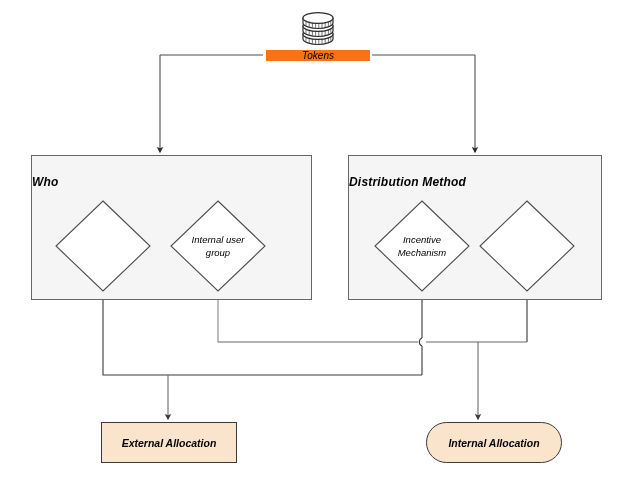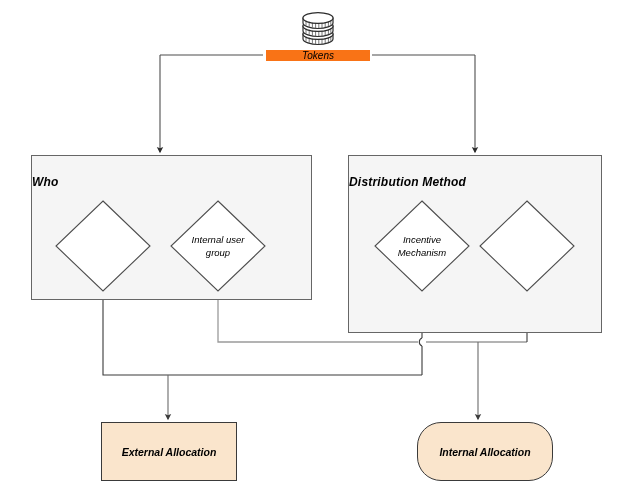--- a/index.html
+++ b/index.html
@@ -73,21 +73,21 @@
     font-style: italic;
     color: #000000;
     line-height: 13px;
     white-space: pre-line;
   }
 
   
   .alloc-box {
     position: absolute;
     width: 136px;
-    height: 59px;
+    height: 41px;
     background: #fae5cc;
     border: 1px solid #3a3a3a;
     box-sizing: border-box;
     display: flex;
     align-items: center;
     justify-content: center;
     font-size: 10.5px;
     font-style: italic;
     font-weight: bold;
     color: #000000;
@@ -204,21 +204,21 @@
   </div>
 
   <div class="diamond" style="left:170px; top:200px;">
     <svg viewBox="0 0 96 92" width="96" height="92">
       <polygon points="48,1 95,46 48,91 1,46" fill="#ffffff" stroke="#4d4d4d" stroke-width="1.1"></polygon>
     </svg>
     <div class="diamond-label">Internal user
 group</div>
   </div>
 
-  <div class="group-box" style="left:348px; top:155px; width:254px; height:178px;">
+  <div class="group-box" style="left:348px; top:155px; width:254px; height:145px;">
     <div class="group-title">Distribution Method</div>
   </div>
 
   <div class="diamond" style="left:374px; top:200px;">
     <svg viewBox="0 0 96 92" width="96" height="92">
       <polygon points="48,1 95,46 48,91 1,46" fill="#ffffff" stroke="#4d4d4d" stroke-width="1.1"></polygon>
     </svg>
     <div class="diamond-label">Incentive
 Mechanism</div>
   </div>
@@ -226,17 +226,17 @@
   <div class="diamond" style="left:479px; top:200px;">
     <svg viewBox="0 0 96 92" width="96" height="92">
       <polygon points="48,1 95,46 48,91 1,46" fill="#ffffff" stroke="#4d4d4d" stroke-width="1.1"></polygon>
     </svg>
   </div>
 
   <div class="alloc-box" style="left:101px; top:422px;">
     <span>External Allocation</span>
   </div>
 
-  <div class="alloc-box" style="left:417px; top:422px;border-radius:24px;">
+  <div class="alloc-box" style="left:426px; top:422px;border-radius:24px;">
     <span>Internal Allocation</span>
   </div>
 
 </div>
 
 </body></html>

